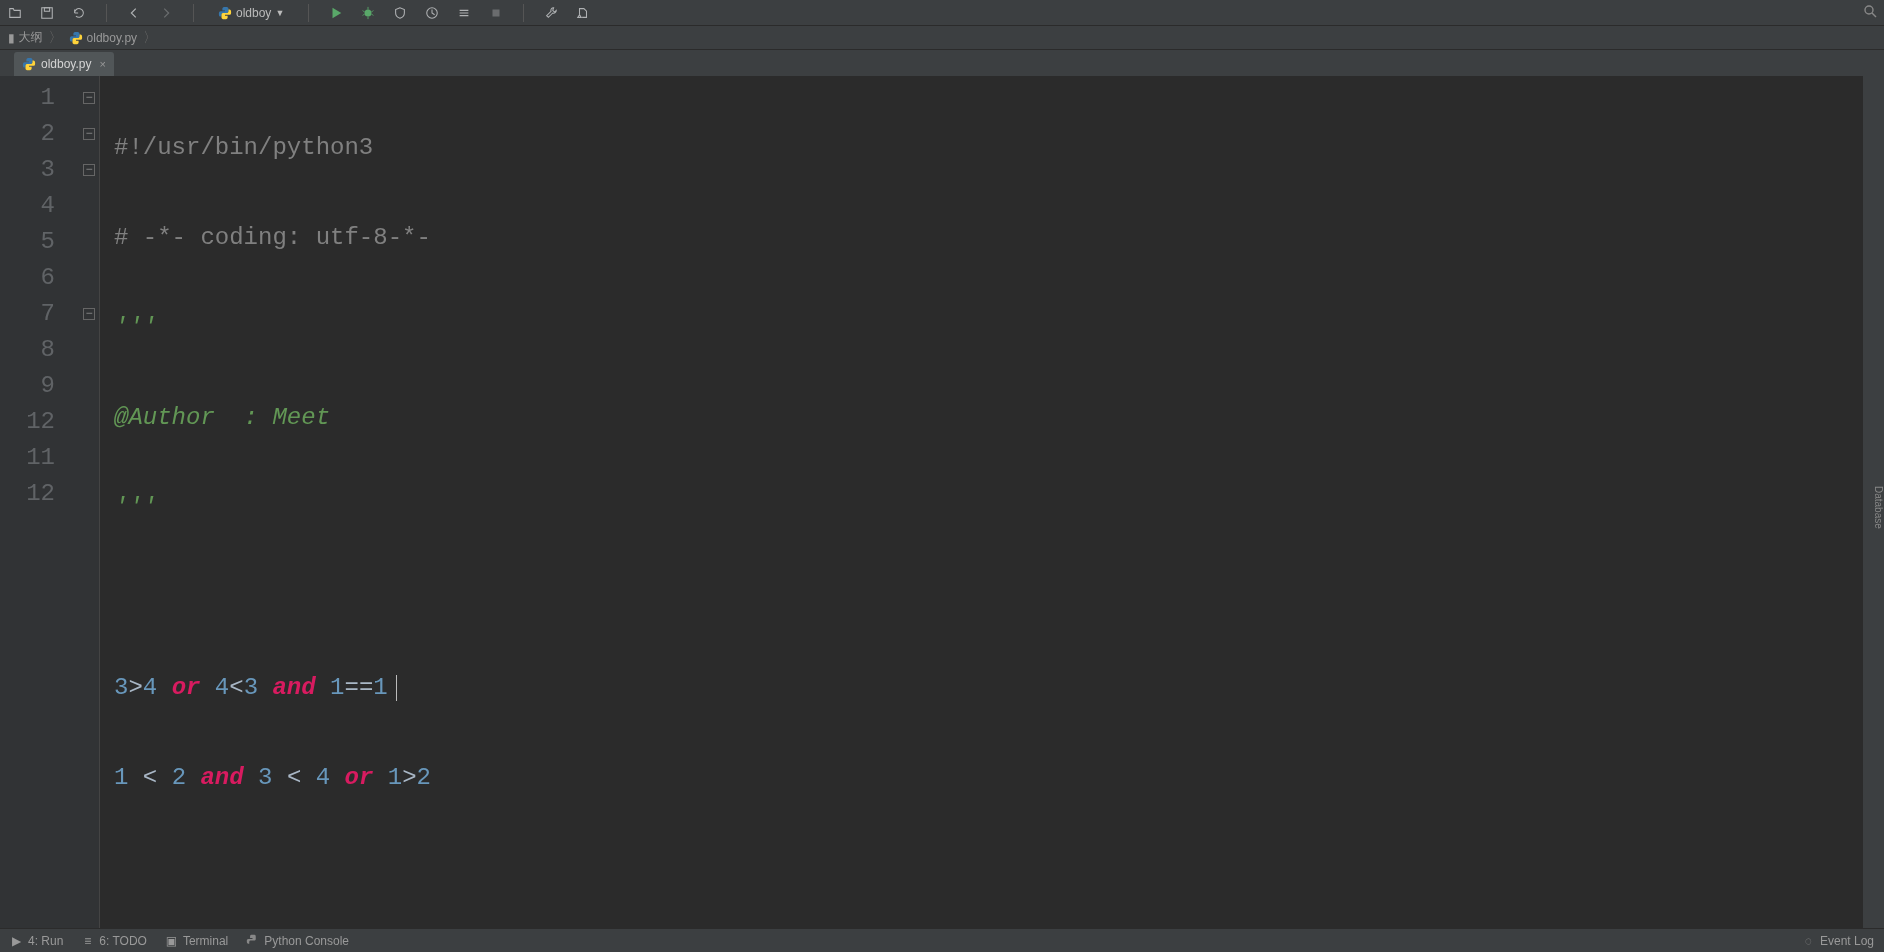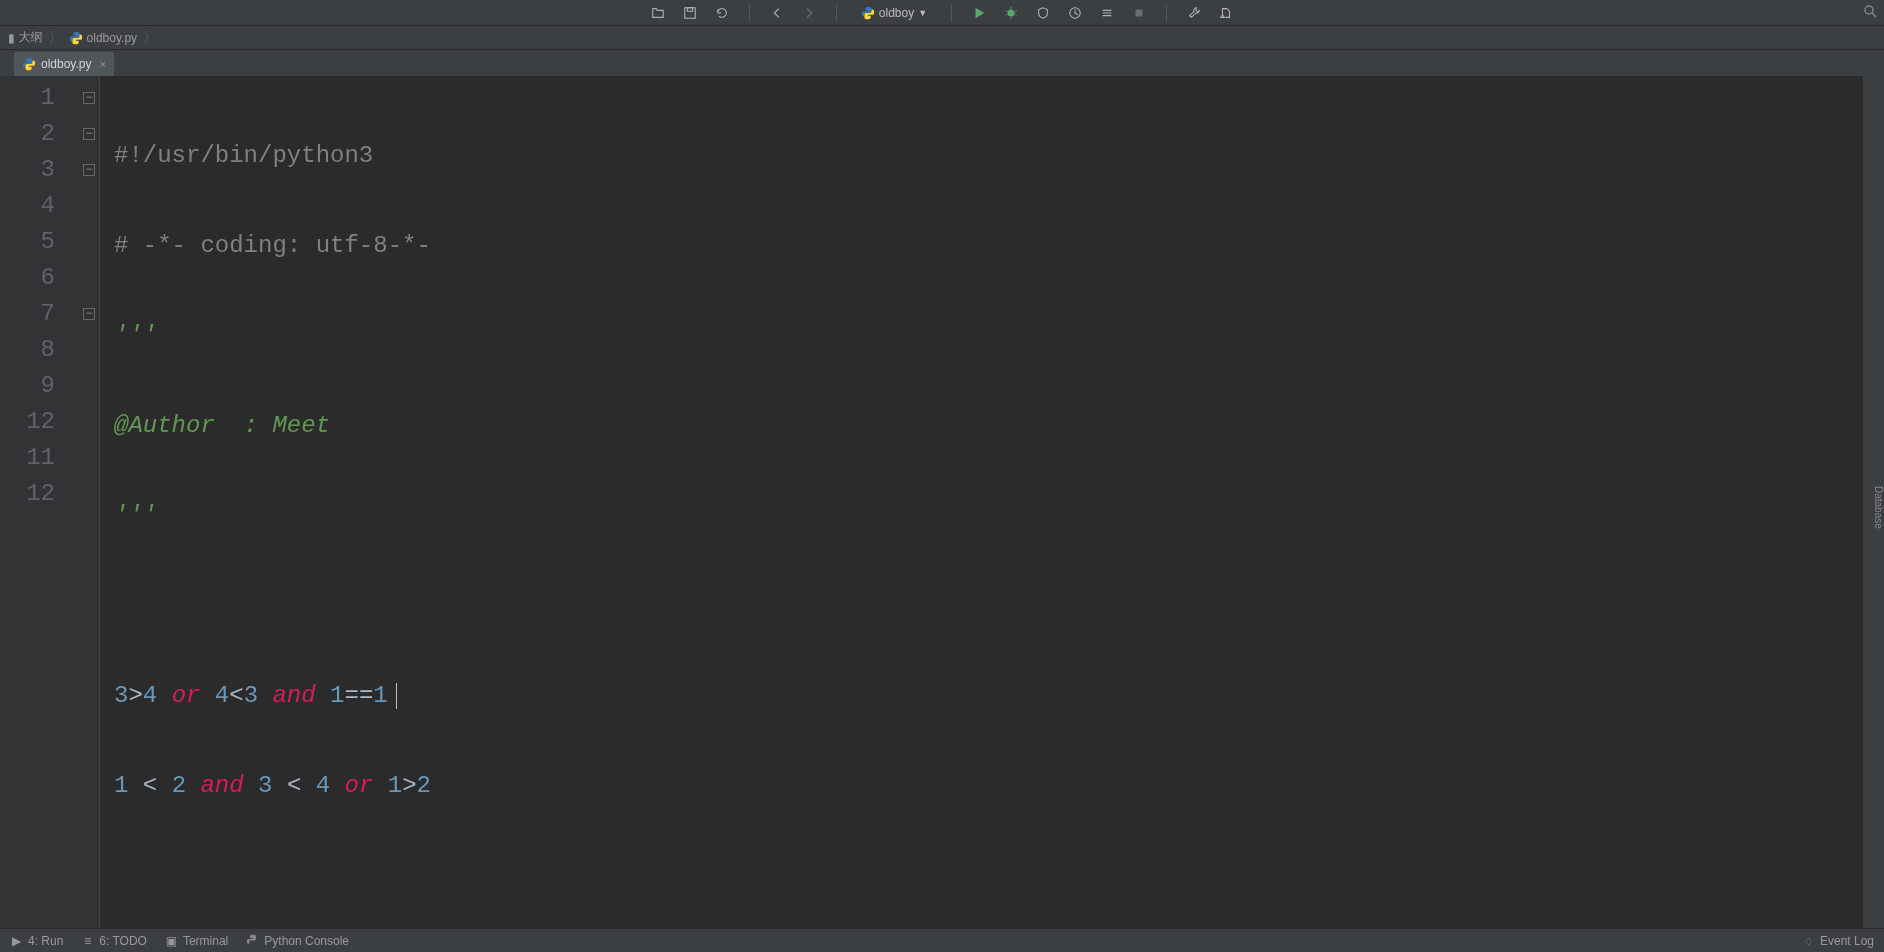--- a/index.html
+++ b/index.html
@@ -13,21 +13,20 @@
       font-size: 12px;
     }
     .toolbar {
       height: 26px;
       background: #3c3f41;
       border-bottom: 1px solid #2b2b2b;
       display: flex;
       align-items: center;
       padding: 0 4px;
       gap: 10px;
-      justify-content: center;
     }
     .toolbar-sep { width: 1px; height: 18px; background: #555; margin: 0 6px; }
     .toolbar-btn {
       width: 22px; height: 22px;
       display: flex; align-items: center; justify-content: center;
       color: #afb1b3;
       cursor: pointer;
     }
     .toolbar-btn svg { width: 14px; height: 14px; }
     .run-config {
@@ -93,31 +92,31 @@
       transform: translateY(-50%);
       width: 12px; height: 12px;
       border: 1px solid #666;
       display: flex; align-items: center; justify-content: center;
       font-size: 12px; line-height: 1; color: #888;
     }
     .code {
       flex: 1;
       font-family: "Consolas", "Courier New", monospace;
       font-size: 24px;
-      padding-top: 8px;
+      padding-top: 0;
       padding-left: 14px;
       white-space: pre;
       position: relative;
     }
     .code-line { height: 36px; line-height: 36px; }
     .c-comment { color: #808080; }
     .c-string-doc { color: #629755; font-style: italic; }
     .c-num { color: #6897bb; }
     .c-op { color: #a9b7c6; }
-    .c-kw-pink { color: #d81b60; font-weight: normal; font-style: italic;}
+    .c-kw-pink { color: #d81b60; font-weight: bold; font-style: italic;}
     .caret {
       display: inline-block; width: 1px; height: 26px;
       background: #bbb; vertical-align: middle;
       margin-left: 8px;
     }
     .right-gutter {
       width: 14px;
       background: #313335;
       border-left: 1px solid #444;
       position: relative;

